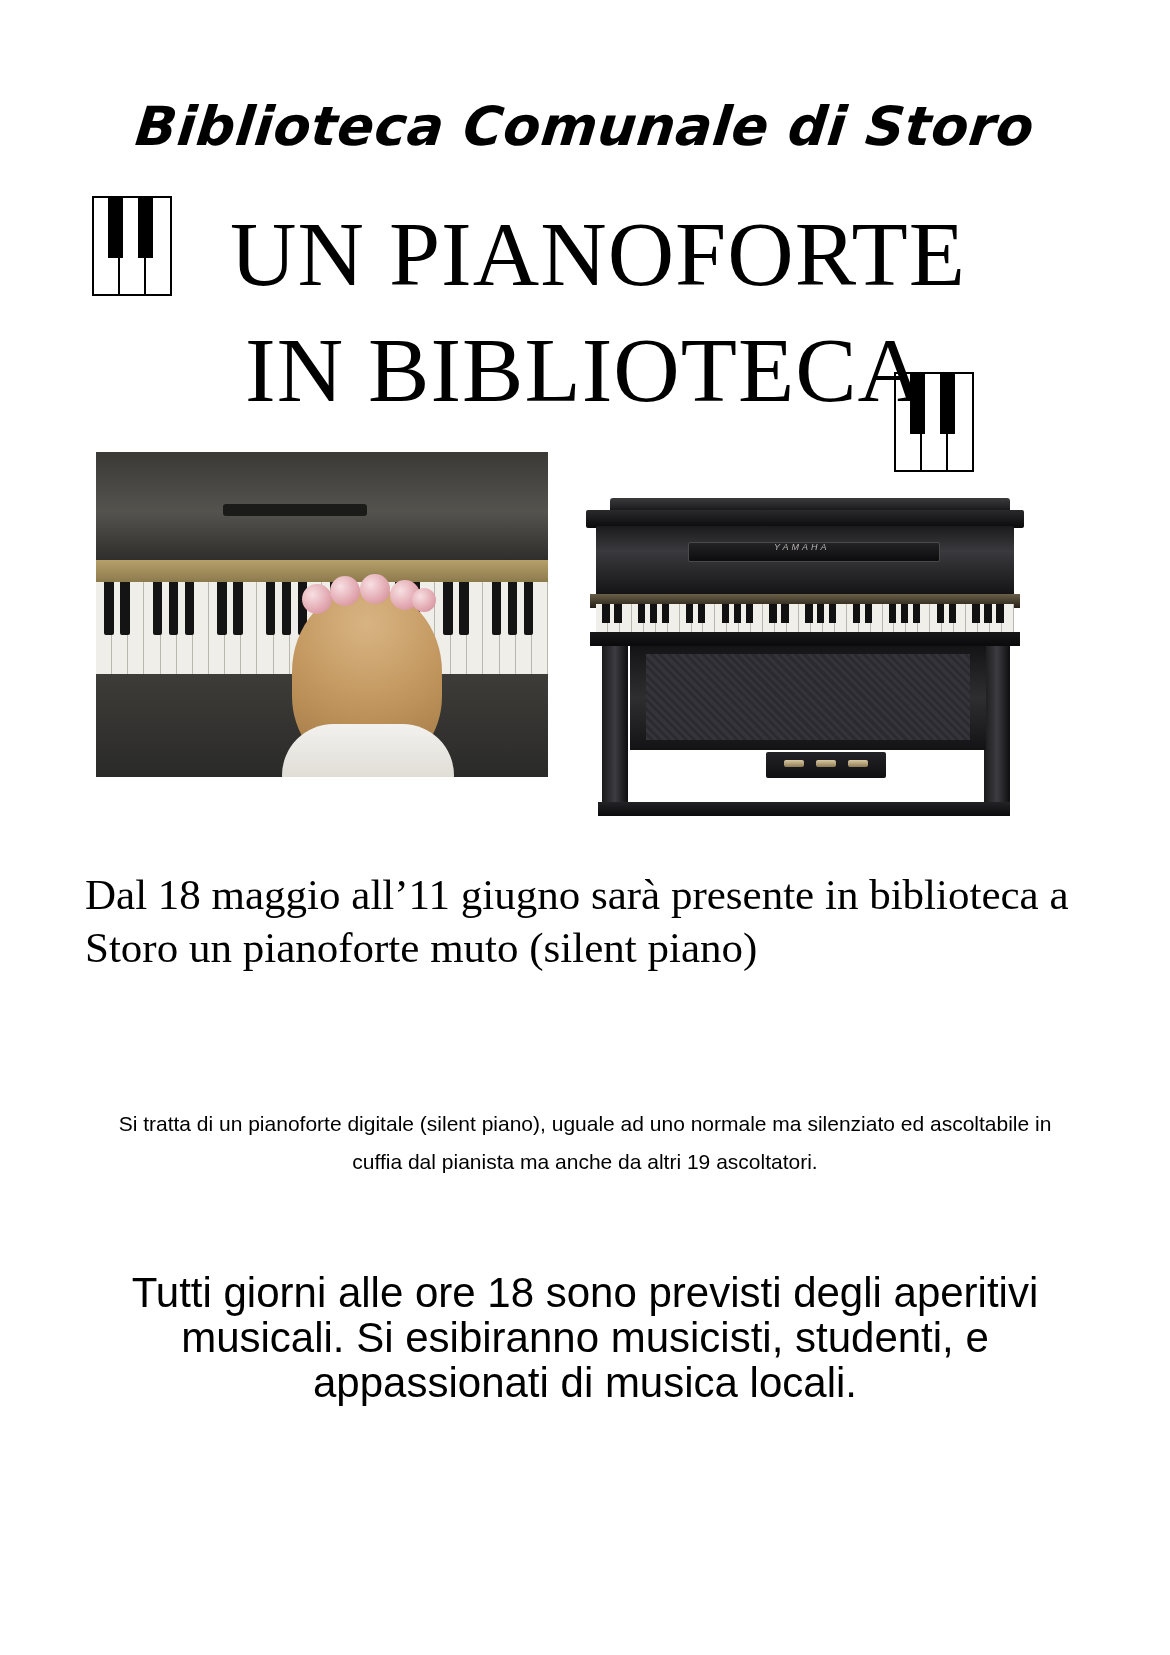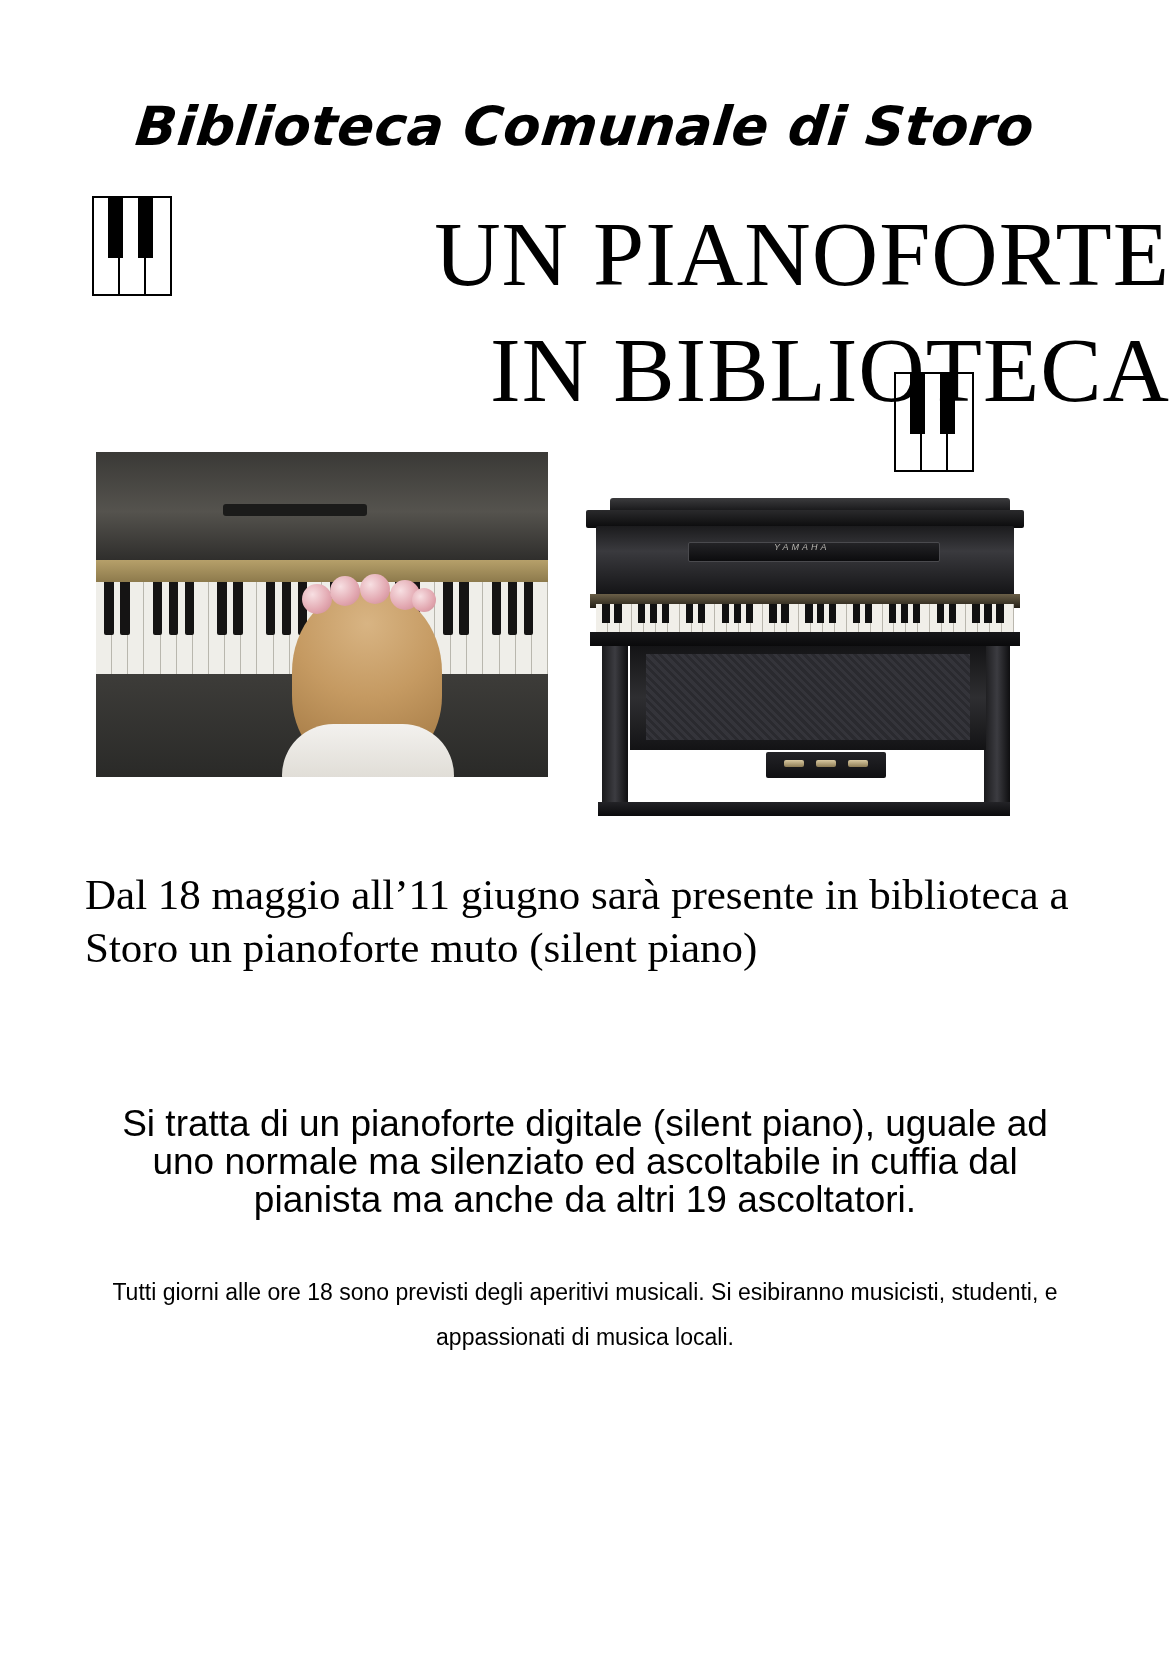--- a/index.html
+++ b/index.html
@@ -38,21 +38,21 @@
     transform: skewX(-6deg);
     white-space: nowrap;
   }
 
   
   .title-block {
     position: absolute;
     top: 196px;
     left: 0;
     width: 1170px;
-    text-align: right;
+    text-align: center;
   }
   .title-line {
     font-family: "Liberation Serif", serif;
     font-size: 92px;
     line-height: 116px;
     letter-spacing: 1px;
     white-space: nowrap;
   }
   .title-line-1 { padding-left: 26px; }
   .title-line-2 { }
@@ -298,31 +298,31 @@
     font-size: 43px;
     line-height: 53px;
   }
   .para-1 {
     position: absolute;
     left: 95px;
     top: 1105px;
     width: 980px;
     text-align: center;
     font-family: "Liberation Sans", sans-serif;
-    font-size: 37px;
+    font-size: 21px;
     line-height: 38px;
   }
   .para-2 {
     position: absolute;
     left: 95px;
     top: 1270px;
     width: 980px;
     text-align: center;
     font-family: "Liberation Sans", sans-serif;
-    font-size: 23px;
+    font-size: 42px;
     line-height: 45px;
   }
 </style>
 </head>
 <body>
 
 <div class="poster">
 
   <div class="header-script">Biblioteca Comunale di Storo</div>
 

